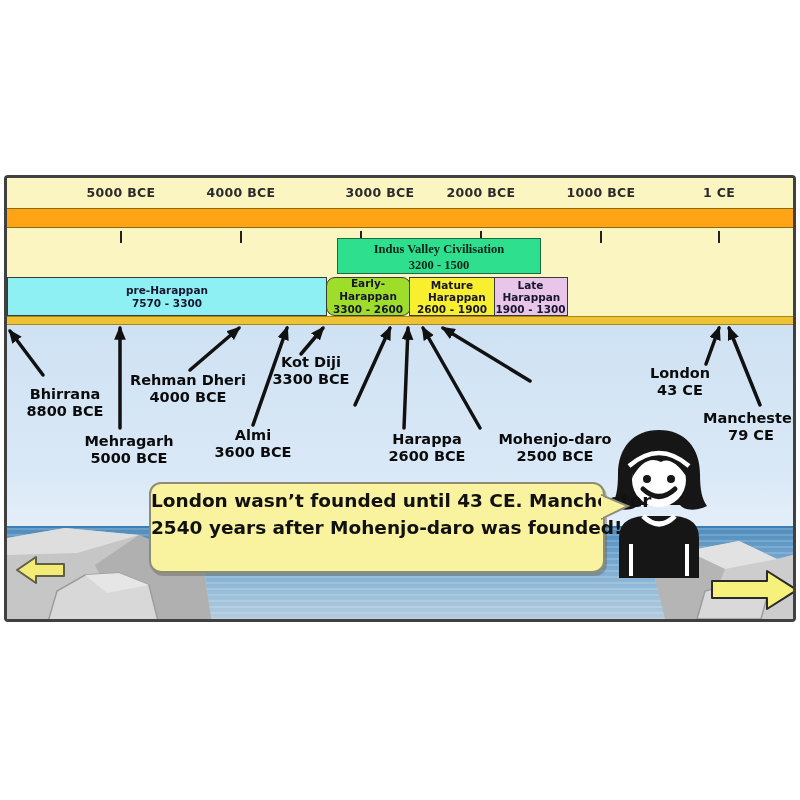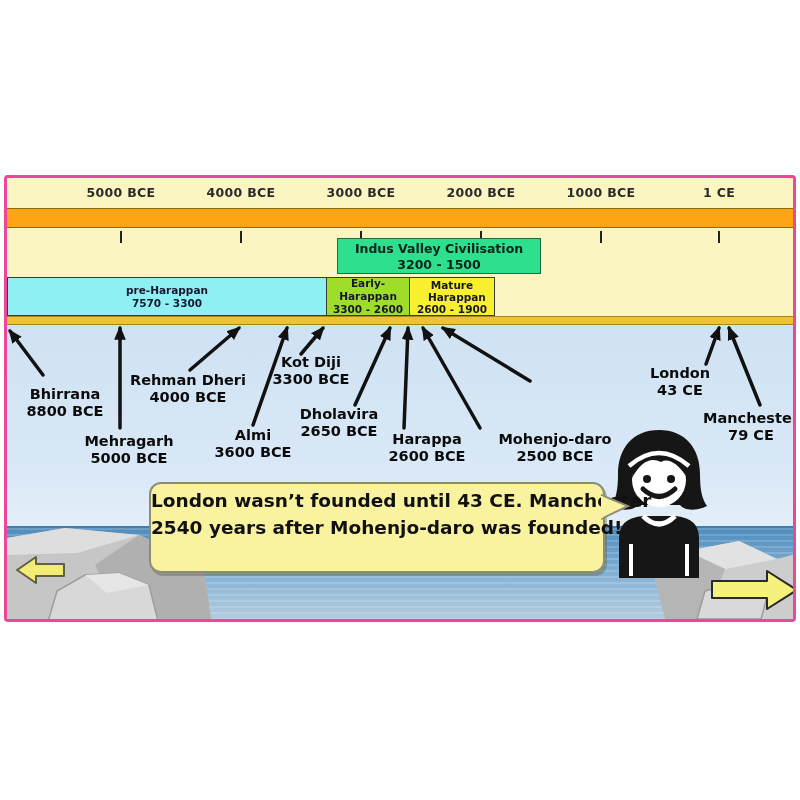--- a/index.html
+++ b/index.html
@@ -1,33 +1,33 @@
 <!DOCTYPE html>
 <html><head>
 <meta charset="utf-8">
 <style>
   html,body{margin:0;padding:0;background:#fff;width:800px;height:800px;position:relative;
     font-family:"DejaVu Sans","Liberation Sans",sans-serif;}
   .slide{position:absolute;left:4px;top:175px;width:792px;height:447px;box-sizing:border-box;
-    border:3px solid #ec4899;border-radius:4px;background:#fbf5c2;overflow:hidden;}
+    border:3px solid #404040;border-radius:4px;background:#fbf5c2;overflow:hidden;}
   
   .band-top{position:absolute;left:0;top:0;width:100%;height:30px;background:#fbf5c2;}
   .axis-label{position:absolute;top:7px;transform:translateX(-50%);font-size:12.5px;font-weight:700;
     color:#2b2b2b;white-space:nowrap;letter-spacing:.3px;}
   .bar-orange{position:absolute;left:0;top:30px;width:100%;height:20px;background:#ffa414;
     border-top:1.5px solid #8a6d12;border-bottom:1.5px solid #8a6d12;box-sizing:border-box;}
   .tick{position:absolute;top:53px;width:2px;height:12px;background:#222;}
   .ivc-box{position:absolute;left:330px;top:60px;width:204px;height:36px;background:#2ee08e;
     border:1.5px solid #1d6b46;box-sizing:border-box;text-align:center;font-size:12.5px;
-    font-weight:700;color:#09211a;line-height:16px;padding-top:2px;}
+    font-weight:700;color:#09211a;line-height:16px;padding-top:2px;font-family:Liberation Serif, serif;}
   .period{position:absolute;top:99px;height:39px;box-sizing:border-box;border:1.5px solid #3a3a3a;
     text-align:center;font-size:10.5px;font-weight:700;color:#16162e;line-height:12px;
     display:flex;flex-direction:column;justify-content:center;}
   .p-pre{left:0;width:320px;background:#8ef0f2;line-height:13px;}
-  .p-early{left:318.5px;width:85px;background:#9fdd2b;line-height:13px;}
+  .p-early{left:318.5px;width:85px;background:#9fdd2b;line-height:13px;border-radius:9px;}
   .p-mature{left:402px;width:86px;background:#f8ef2e;}
   .p-late{left:486.5px;width:74px;background:#e9c6e9;}
   .strip-gold{position:absolute;left:0;top:138px;width:100%;height:9px;background:#eec235;
     border-top:1px solid #a8861c;border-bottom:1px solid #a8861c;box-sizing:border-box;}
   
   .sky{position:absolute;left:0;top:147px;width:100%;height:201px;
     background:linear-gradient(180deg,#cfe2f3 0%,#d9e8f6 70%,#e3eef9 100%);}
   .sea{position:absolute;left:0;top:348px;width:100%;height:93px;
     background:linear-gradient(180deg,#4f8cbd 0%,#74a7cf 35%,#9cc0da 75%,#b3cbdd 100%);
     border-top:2px solid #3d7fb2;box-sizing:border-box;}
@@ -54,21 +54,21 @@
     font-size:9.5px;color:#555;line-height:16px;margin-top:24px;}
 </style>
 </head>
 <body>
 
 <div class="slide">
 
   <div class="band-top">
     <span class="axis-label" style="left:114px">5000 BCE</span>
     <span class="axis-label" style="left:234px">4000 BCE</span>
-    <span class="axis-label" style="left:354px">3000 BCE</span>
+    <span class="axis-label" style="left:373px">3000 BCE</span>
     <span class="axis-label" style="left:474px">2000 BCE</span>
     <span class="axis-label" style="left:594px">1000 BCE</span>
     <span class="axis-label" style="left:712px">1 CE</span>
   </div>
   <div class="bar-orange"></div>
   <div class="tick" style="left:113px"></div>
   <div class="tick" style="left:233px"></div>
   <div class="tick" style="left:353px"></div>
   <div class="tick" style="left:473px"></div>
   <div class="tick" style="left:593px"></div>
@@ -82,20 +82,24 @@
     <div>pre-Harappan</div>
     <div>7570 - 3300</div>
   </div>
   <div class="period p-early">
     <div>Early-Harappan</div>
     <div>3300 - 2600</div>
   </div>
   <div class="period p-mature">
     <div style="white-space:normal;padding:0 18px">Mature Harappan</div>
     <div>2600 - 1900</div>
+  </div>
+  <div class="period p-late">
+    <div style="white-space:normal;padding:0 8px">Late Harappan</div>
+    <div>1900 - 1300</div>
   </div>
   <div class="strip-gold"></div>
 
   <div class="sky"></div>
   <div class="sea"></div>
 
   <svg class="rocks-left" width="210" height="102" viewBox="0 0 210 102">
     <polygon points="0,15 58,5 132,12 196,40 205,102 0,102" fill="#c6c6c6"></polygon>
     <polygon points="0,15 58,5 132,12 70,30 0,32" fill="#dedede"></polygon>
     <polygon points="132,12 196,40 205,102 118,102 88,42" fill="#b0b0b0"></polygon>
@@ -143,24 +147,20 @@
       <div>4000 BCE</div>
     </div>
   <div class="site" style="left:246px;top:249px">
     <div>Almi</div>
       <div>3600 BCE</div>
     </div>
   <div class="site" style="left:304px;top:176px">
     <div>Kot Diji</div>
       <div>3300 BCE</div>
     </div>
-  <div class="site" style="left:332px;top:228px">
-    <div>Dholavira</div>
-      <div>2650 BCE</div>
-    </div>
   <div class="site" style="left:420px;top:253px">
     <div>Harappa</div>
       <div>2600 BCE</div>
     </div>
   <div class="site" style="left:548px;top:253px">
     <div>Mohenjo-daro</div>
       <div>2500 BCE</div>
     </div>
   <div class="site" style="left:673px;top:187px">
     <div>London</div>

